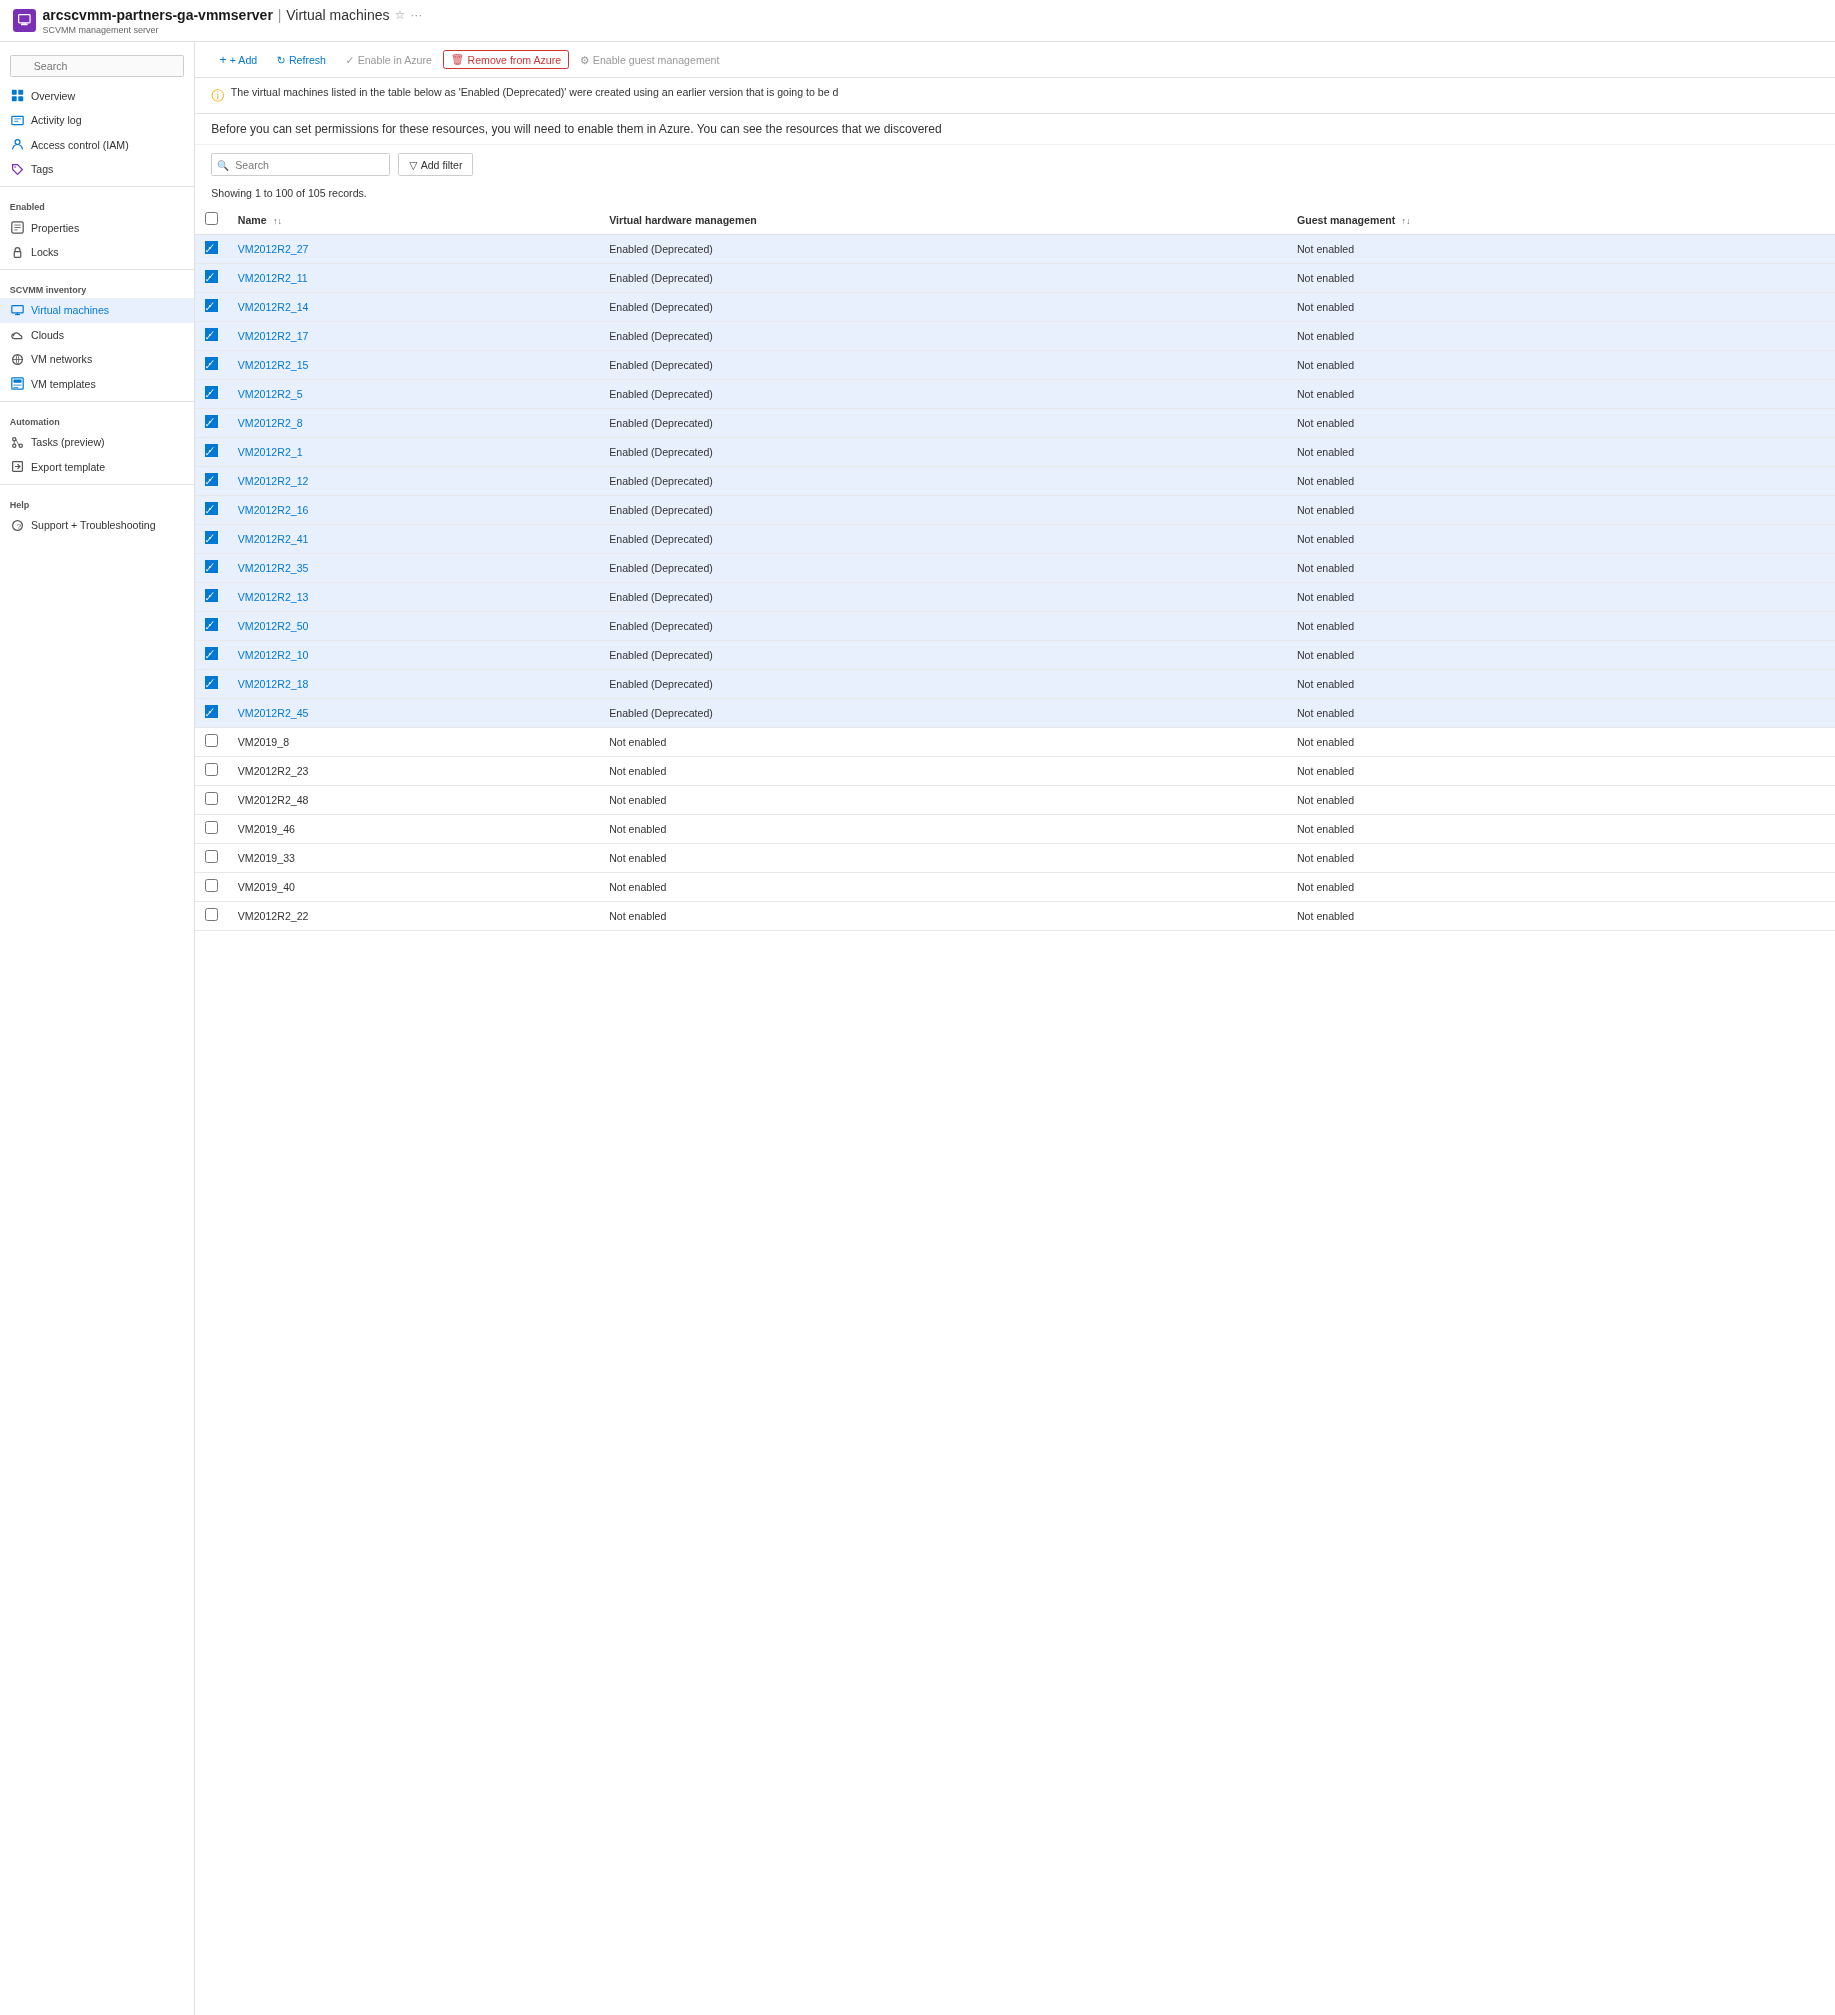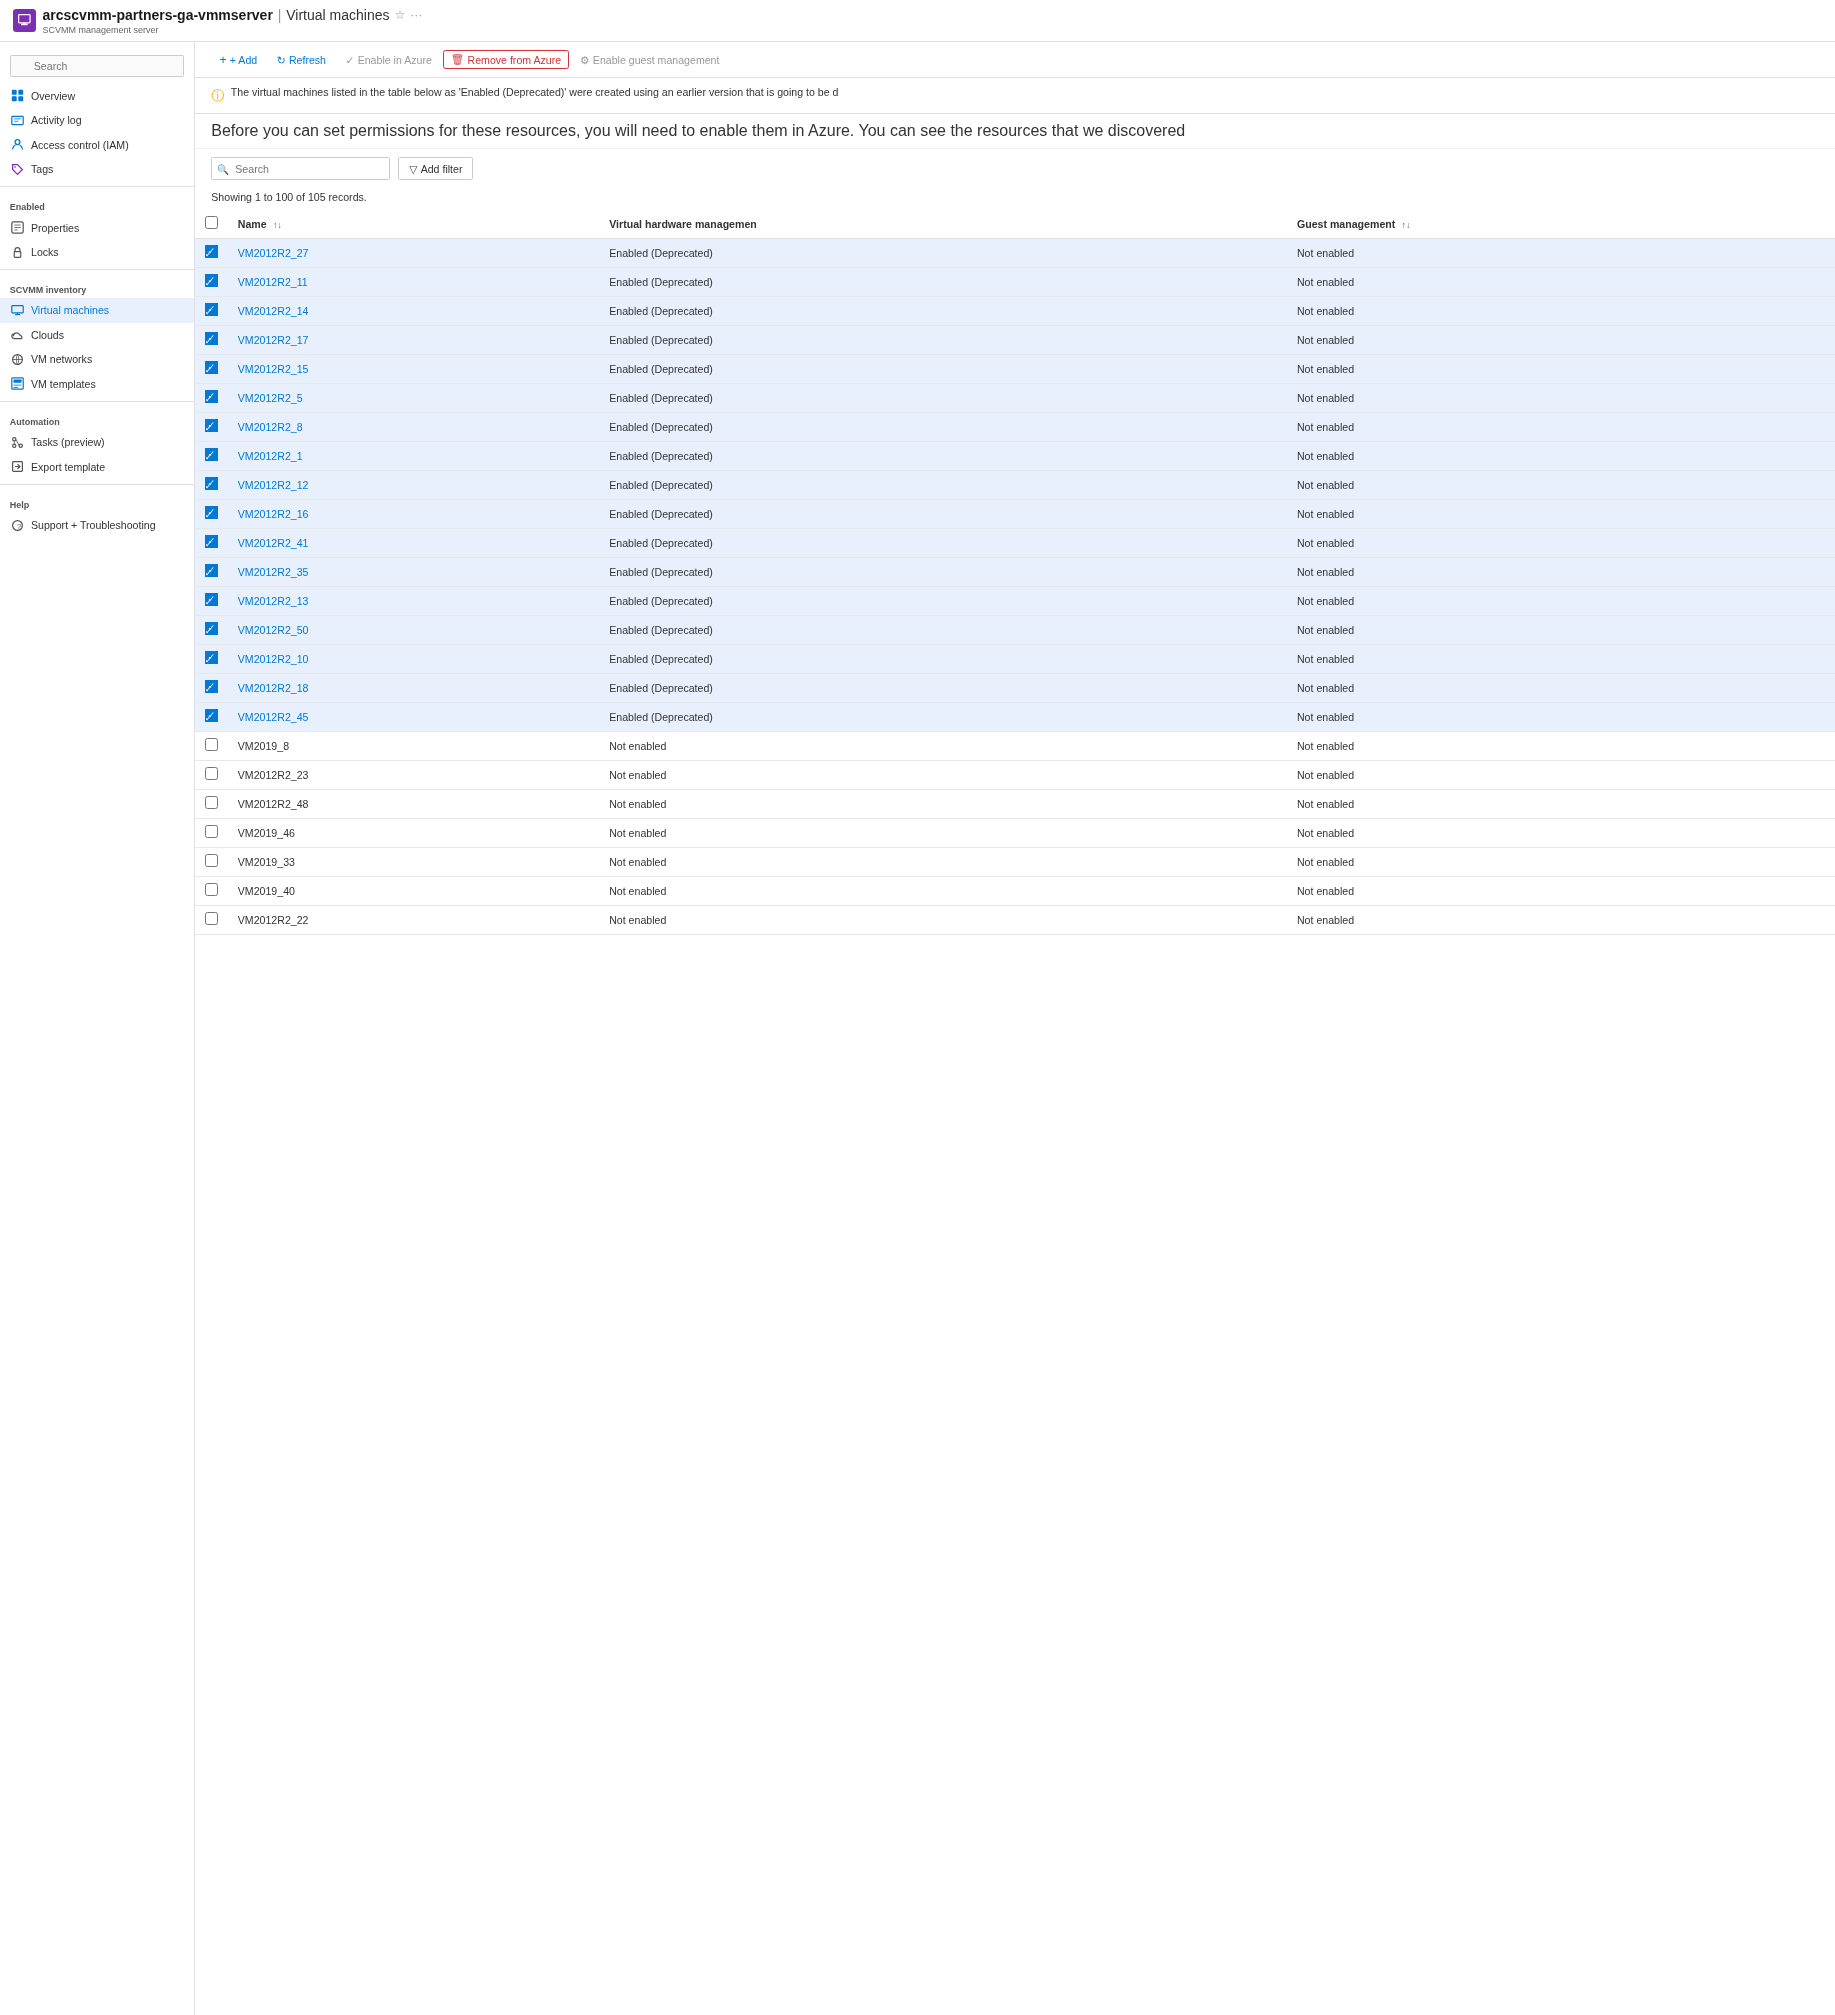--- a/index.html
+++ b/index.html
@@ -31,21 +31,21 @@
     .toolbar { display: flex; align-items: center; padding: 6.5px 16.3px; gap: 3.3px; border-bottom: 0.8px solid #e0e0e0; flex-shrink: 0; }
     .toolbar-btn { display: flex; align-items: center; gap: 3.3px; padding: 4.1px 8.1px; background: transparent; border: none; cursor: pointer; font-size: 10.6px; color: #0078d4; border-radius: 1.6px; }
     .toolbar-btn.active-red { border: 1.6px solid #d13438; border-radius: 2.4px; padding: 2.4px 6.5px; }
     .toolbar-btn.disabled { color: #999; cursor: not-allowed; }
 
     
     .warning-banner { display: flex; align-items: flex-start; padding: 8.1px 16.3px; background: #fff; border-bottom: 0.8px solid #e0e0e0; gap: 6.5px; font-size: 10.6px; color: #333; }
     .warning-icon { color: #f8a800; font-size: 13px; flex-shrink: 0; margin-top: 0.8px; }
 
     
-    .info-text { padding: 8.1px 16.3px; font-size: 16px; color: #333; border-bottom: 0.8px solid #f0f0f0; }
+    .info-text { padding: 8.1px 16.3px; font-size: 12px; color: #333; border-bottom: 0.8px solid #f0f0f0; }
 
     
     .filter-bar { display: flex; align-items: center; padding: 8.1px 16.3px; gap: 8.1px; }
     .filter-search { position: relative; }
     .filter-search input { border: 0.8px solid #ccc; border-radius: 1.6px; padding: 4.1px 6.5px 4.1px 23px; font-size: 10.6px; width: 179px; }
     .filter-search .search-icon { position: absolute; left: 6.5px; top: 50%; transform: translateY(-50%); color: #666; font-size: 9.8px; }
     .filter-btn { display: flex; align-items: center; gap: 3.3px; padding: 4.1px 9.8px; border: 0.8px solid #ccc; background: #fff; cursor: pointer; font-size: 10.6px; color: #333; border-radius: 1.6px; }
 
     
     .records-count { padding: 3.3px 16.3px 6.5px 16.3px; font-size: 10.6px; color: #333; }

